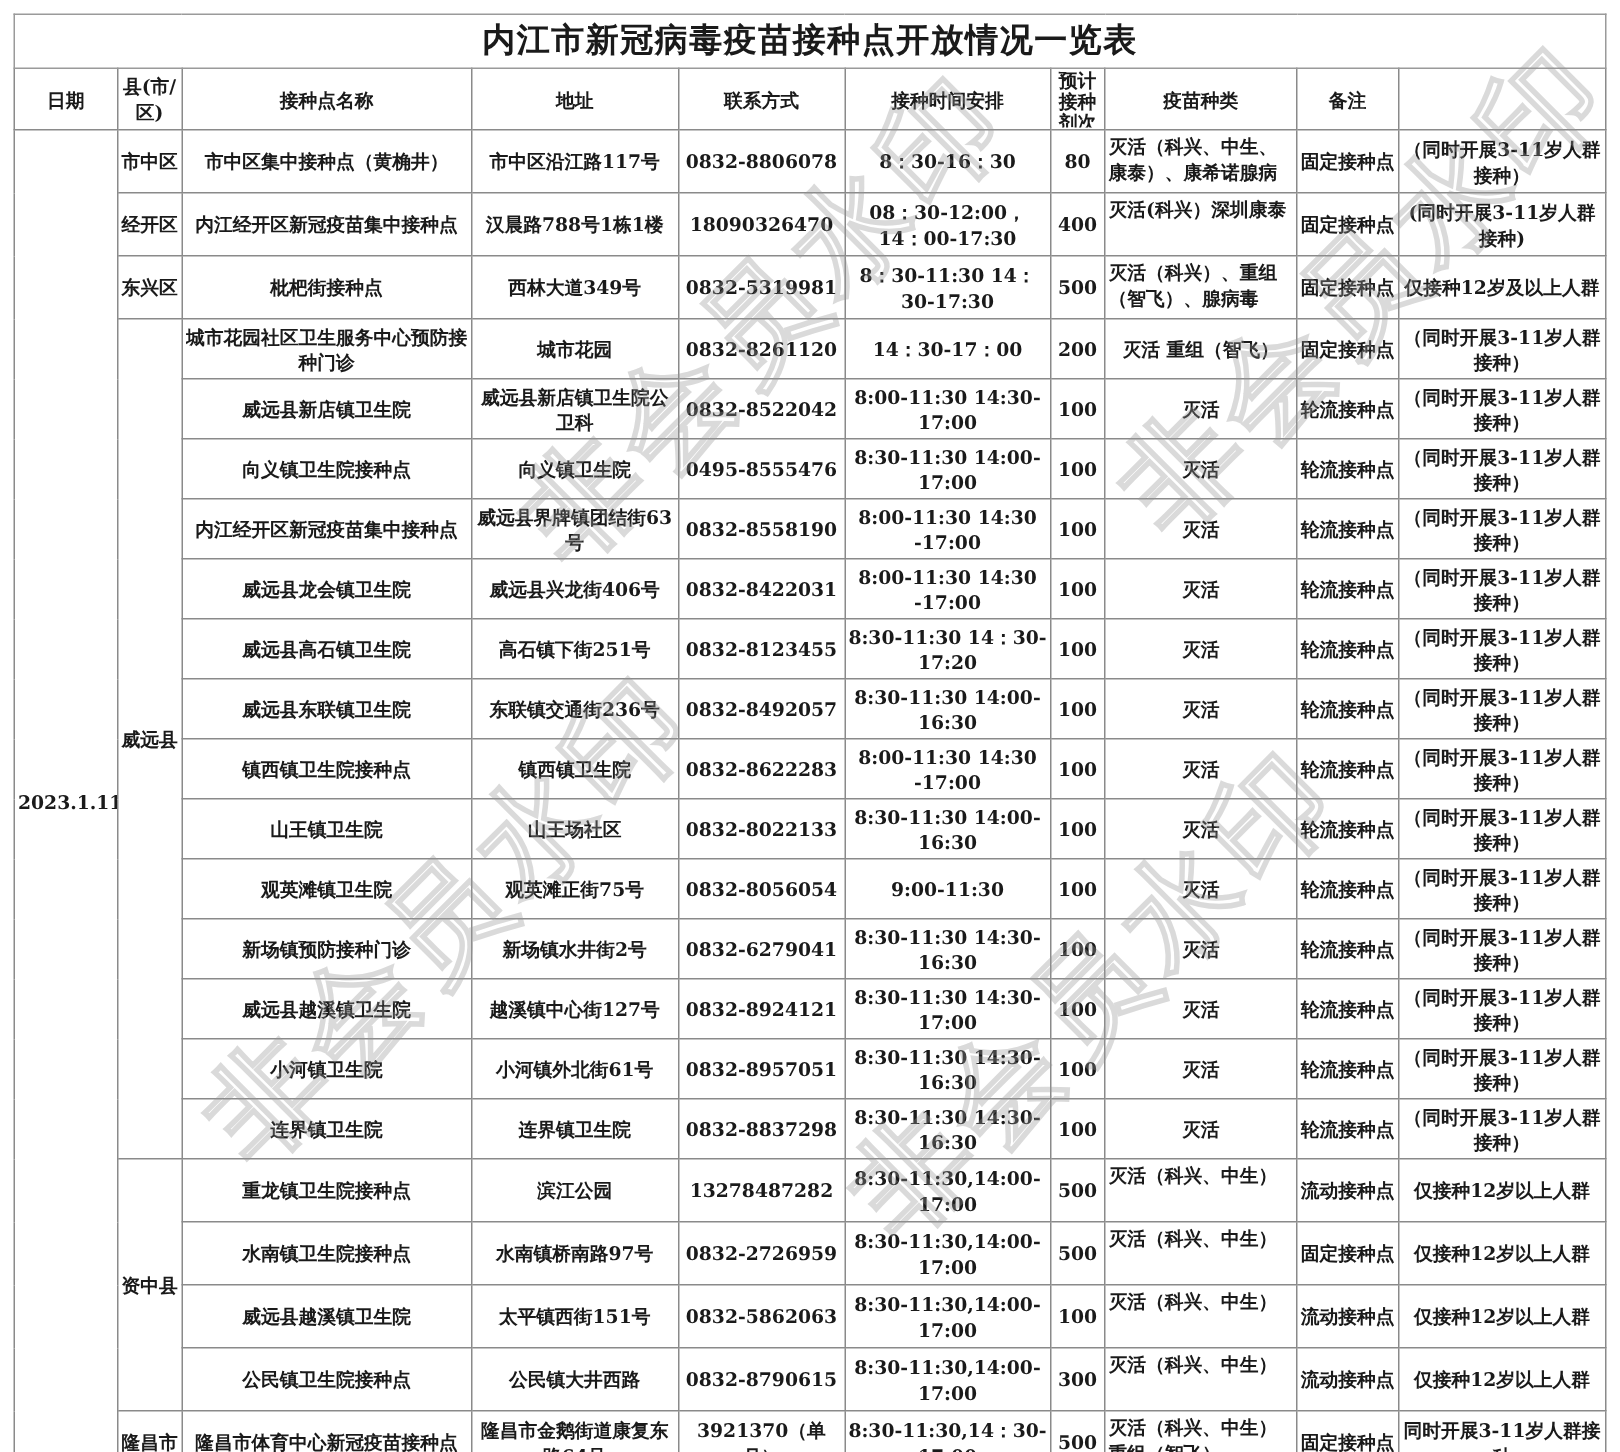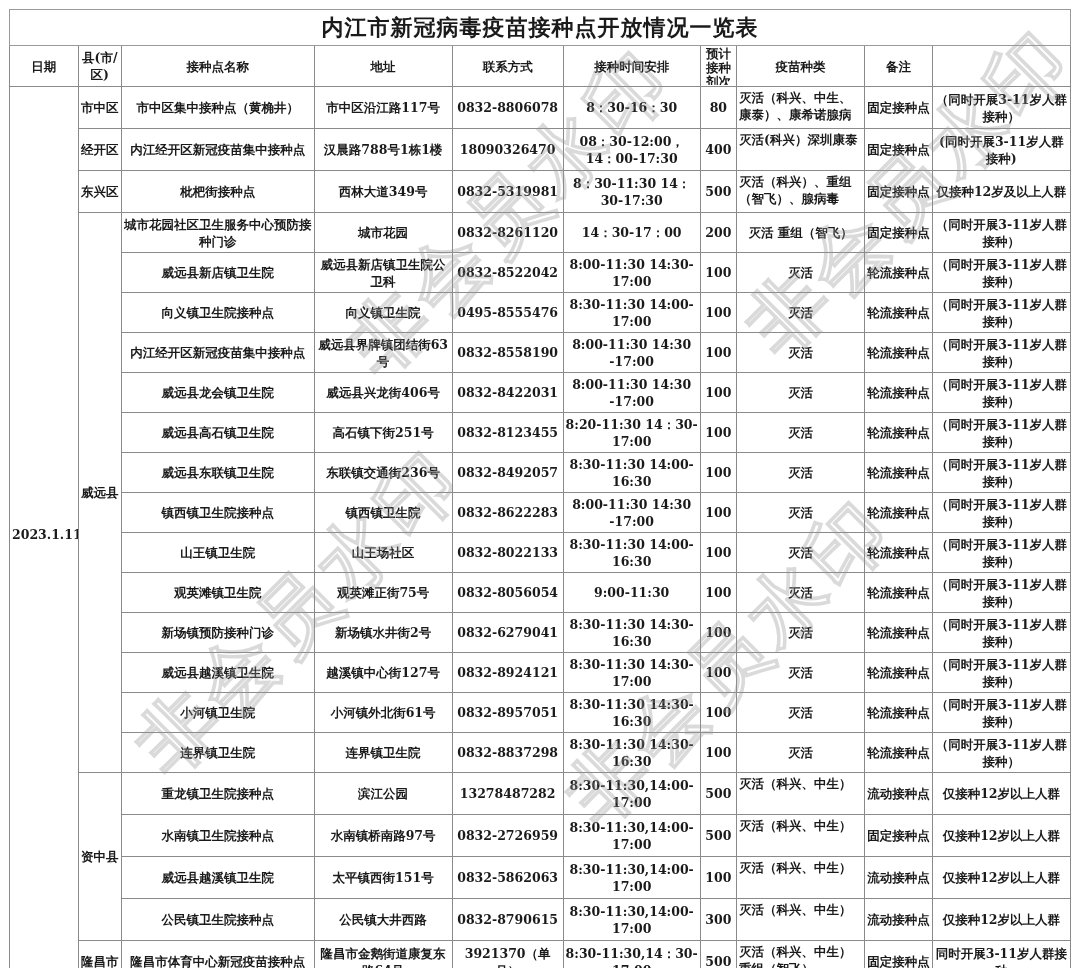--- a/index.html
+++ b/index.html
@@ -296,21 +296,21 @@
           <td>
             <span class="cell-clip">威远县高石镇卫生院</span>
           </td>
           <td>
             <span class="cell-clip">高石镇下街251号</span>
           </td>
           <td>
             <span class="cell-clip">0832-8123455</span>
           </td>
           <td>
-            <span class="cell-clip">8:20-11:30 14：30-17:00</span>
+            <span class="cell-clip">8:30-11:30 14：30-17:20</span>
           </td>
           <td>
             <span class="cell-clip">100</span>
           </td>
           <td>
             <span class="cell-clip">灭活</span>
           </td>
           <td>
             <span class="cell-clip">轮流接种点</span>
           </td>

